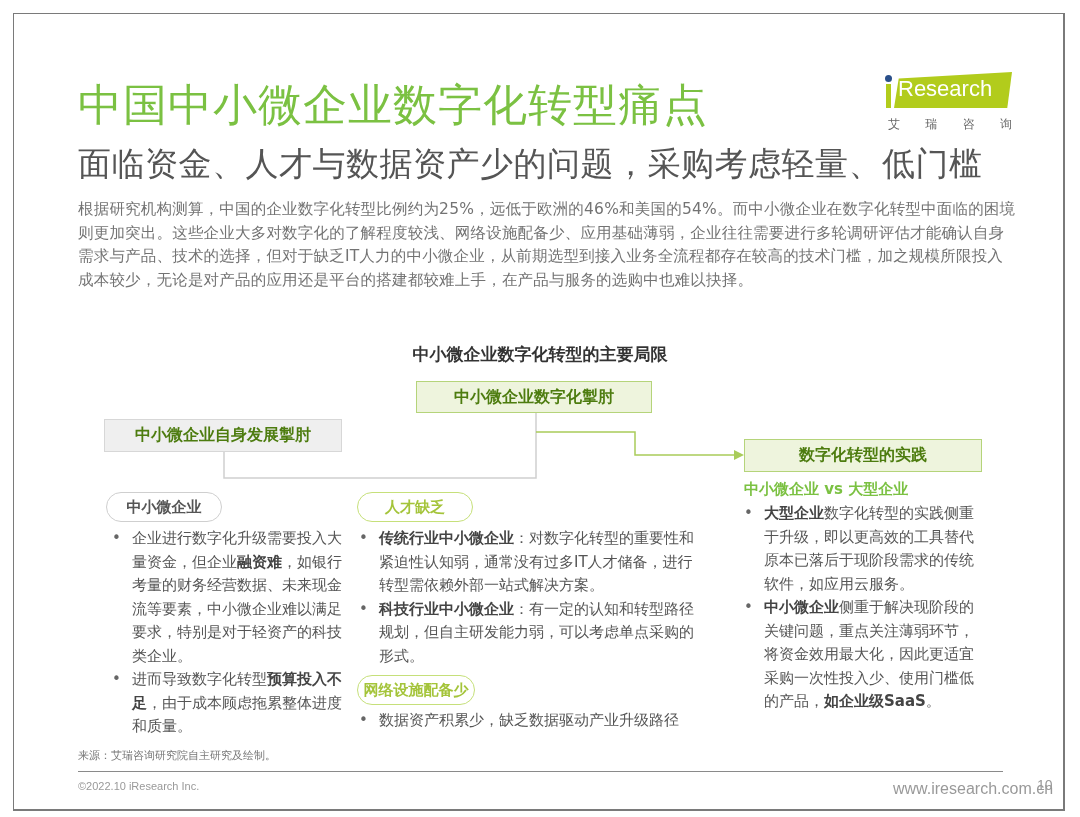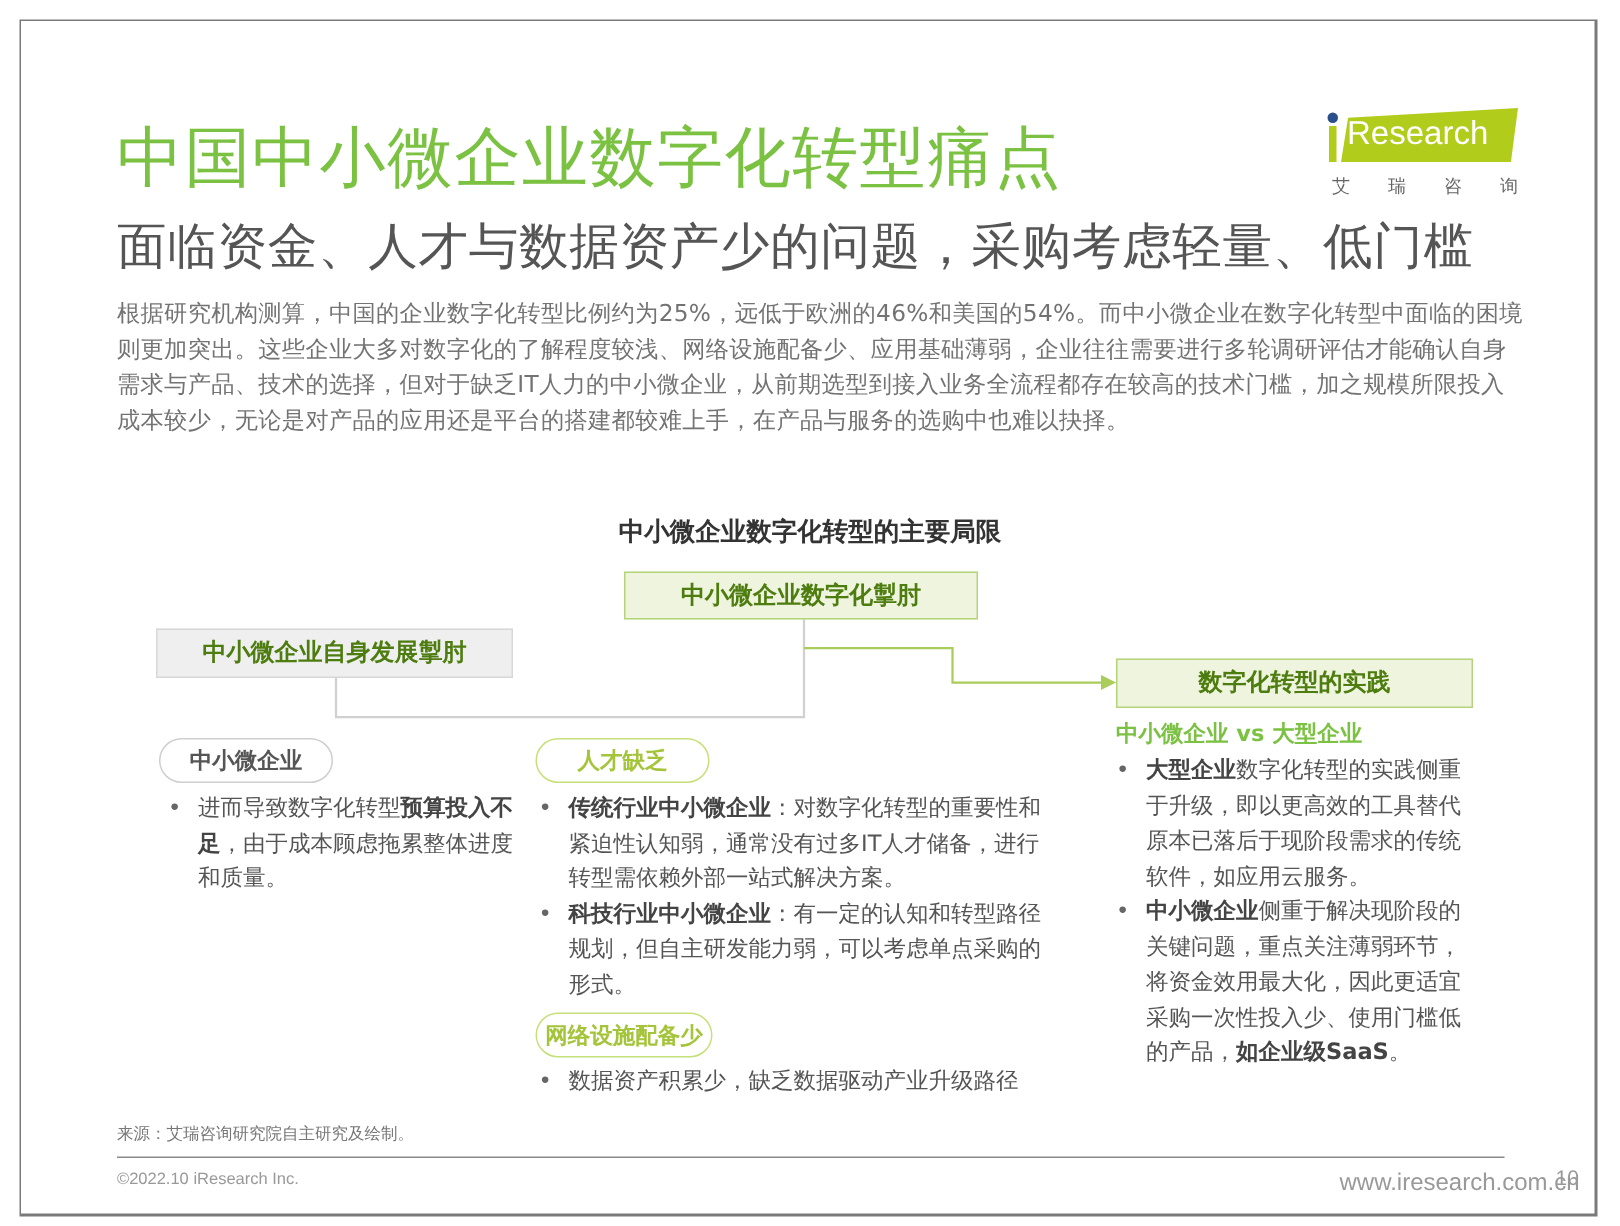--- a/index.html
+++ b/index.html
@@ -72,20 +72,21 @@
   <span>中小微企业自身发展掣肘</span>
 </div>
 <div class="box box-green" style="left:744px;top:439px;width:238px;height:33px;line-height:30px;">
   <span>数字化转型的实践</span>
 </div>
 
 <div class="pill" style="left:106px;top:492px;width:116px;height:30px;border:1.5px solid #cfcfcf;color:#555;">
   <span>中小微企业</span>
 </div>
 <ul class="list" style="left:108px;top:527px;width:240px;">
+  <li><span>企业进行数字化升级需要投入大量资金，但企业</span><b>融资难</b><span>，如银行考量的财务经营数据、未来现金流等要素，中小微企业难以满足要求，特别是对于轻资产的科技类企业。</span></li>
   <li><span>进而导致数字化转型</span><b>预算投入不足</b><span>，由于成本顾虑拖累整体进度和质量。</span></li>
 </ul>
 
 <div class="pill" style="left:357px;top:492px;width:116px;height:30px;border:1.5px solid #c6e07a;color:#a4c43a;">
   <span>人才缺乏</span>
 </div>
 <ul class="list" style="left:355px;top:527px;width:345px;">
   <li><span></span><b>传统行业中小微企业</b><span>：对数字化转型的重要性和紧迫性认知弱，通常没有过多IT人才储备，进行转型需依赖外部一站式解决方案。</span></li>
   <li><span></span><b>科技行业中小微企业</b><span>：有一定的认知和转型路径规划，但自主研发能力弱，可以考虑单点采购的形式。</span></li>
 </ul>

